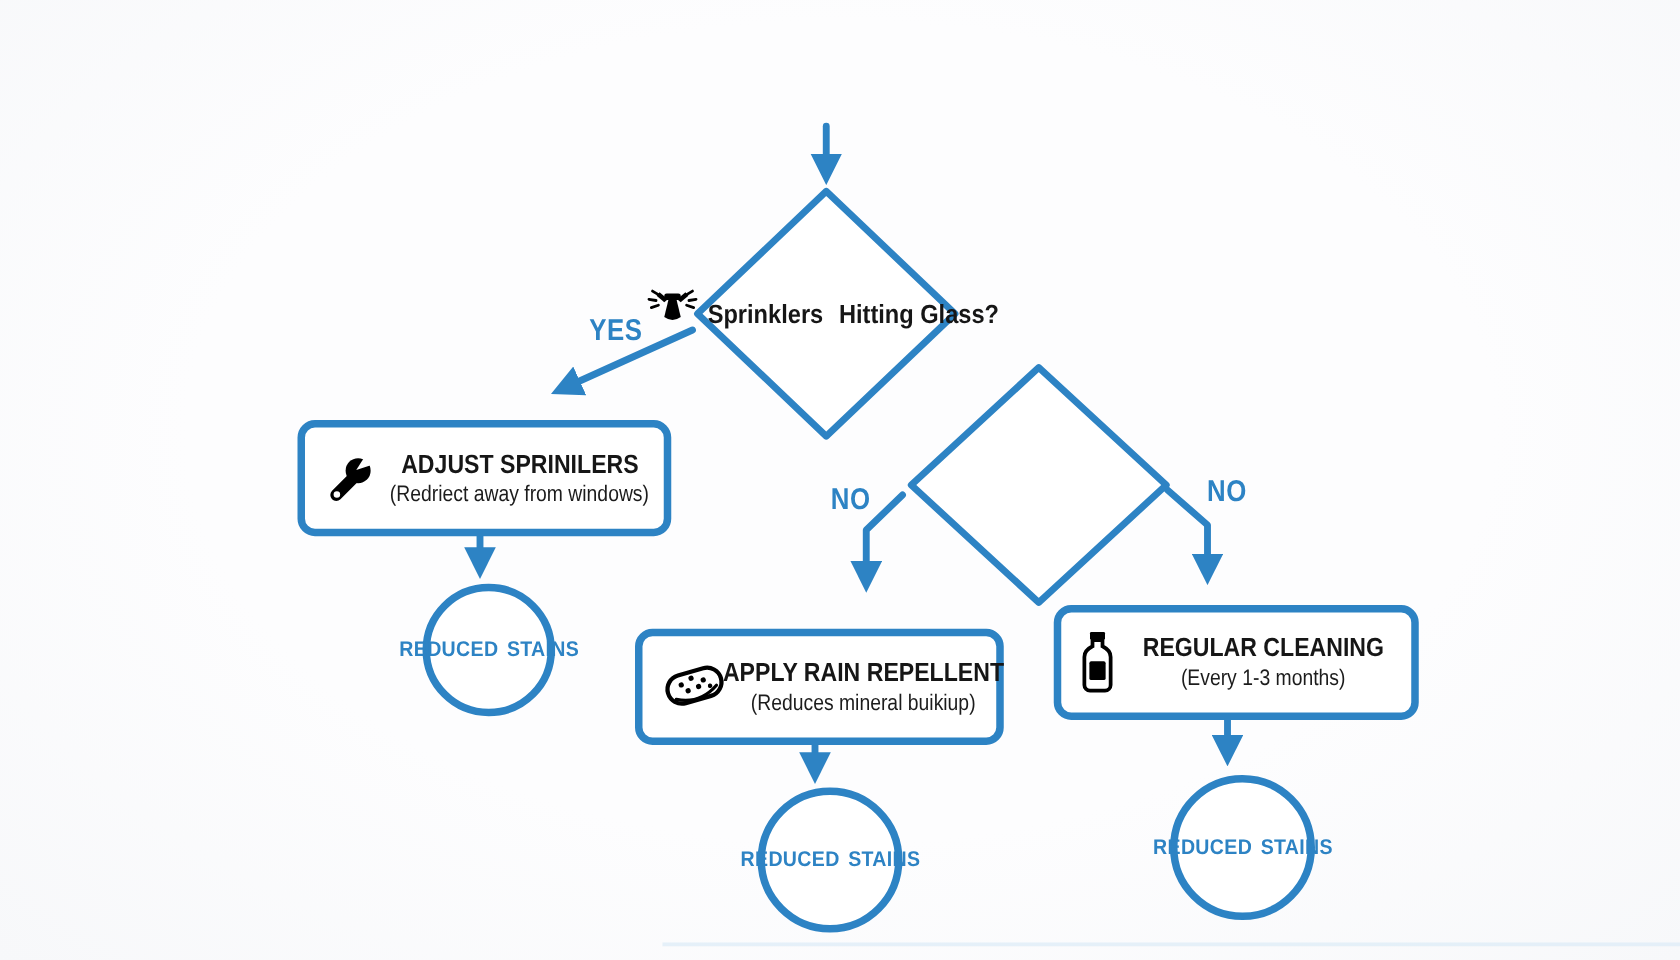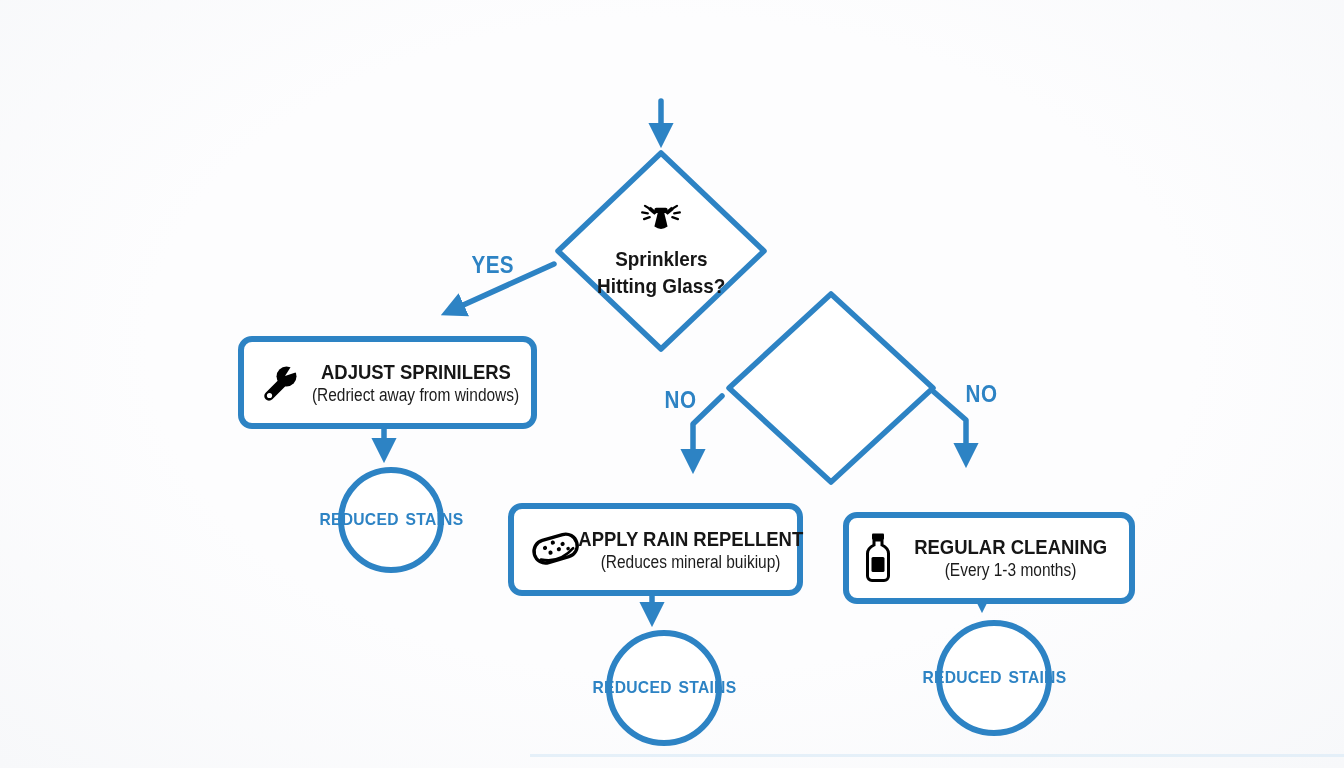--- a/index.html
+++ b/index.html
@@ -23,21 +23,21 @@
     background:var(--accent);border-radius:10px;
     display:flex;align-items:center;justify-content:center;
     box-shadow:0 1px 2px rgba(40,100,150,0.25);
   }
   .title-text{
     color:#ffffff;font-size:40px;font-weight:700;letter-spacing:0.5px;
     white-space:nowrap;display:block;transform:scaleX(0.84);
   }
 
   .node-content{
-    position:absolute;display:flex;flex-direction:column;align-items:center;justify-content:center;
+    position:absolute;display:flex;flex-direction:row;align-items:center;justify-content:center;
     text-align:center;
   }
   .node-content .q-line{
     display:block;white-space:nowrap;color:var(--ink);
     font-size:21px;font-weight:700;line-height:1.28;transform:scaleX(0.9);
   }
   .d1{left:581px;top:183px;width:160px;height:138px;}
   .d2{left:746px;top:320px;width:170px;height:134px;}
   .node-icon{display:block;margin-bottom:6px;}
 
@@ -49,21 +49,21 @@
   .no-left{left:662px;top:386px;}
   .no-right{left:963px;top:380px;}
 
   .action-box{
     position:absolute;background:#ffffff;border:6px solid var(--accent);border-radius:14px;
     display:flex;flex-direction:row;align-items:center;
     box-shadow:0 0 0 1px rgba(255,255,255,0.9) inset;
   }
   .box1{left:238px;top:336px;width:287px;height:81px;}
   .box2{left:508px;top:503px;width:283px;height:81px;}
-  .box3{left:843px;top:512px;width:280px;height:80px;}
+  .box3{left:843px;top:484px;width:280px;height:80px;}
   .action-icon{display:flex;align-items:center;justify-content:center;margin-left:14px;flex:0 0 auto;}
   .action-text{flex:1 1 auto;display:flex;flex-direction:column;align-items:center;justify-content:center;min-width:0;}
   .action-title{
     display:block;white-space:nowrap;color:var(--ink);
     font-size:21px;font-weight:700;line-height:1.2;transform:scaleX(0.88);
   }
   .action-subtitle{
     display:block;white-space:nowrap;color:#1c1c1c;
     font-size:18px;font-weight:400;line-height:1.25;transform:scaleX(0.86);
   }

